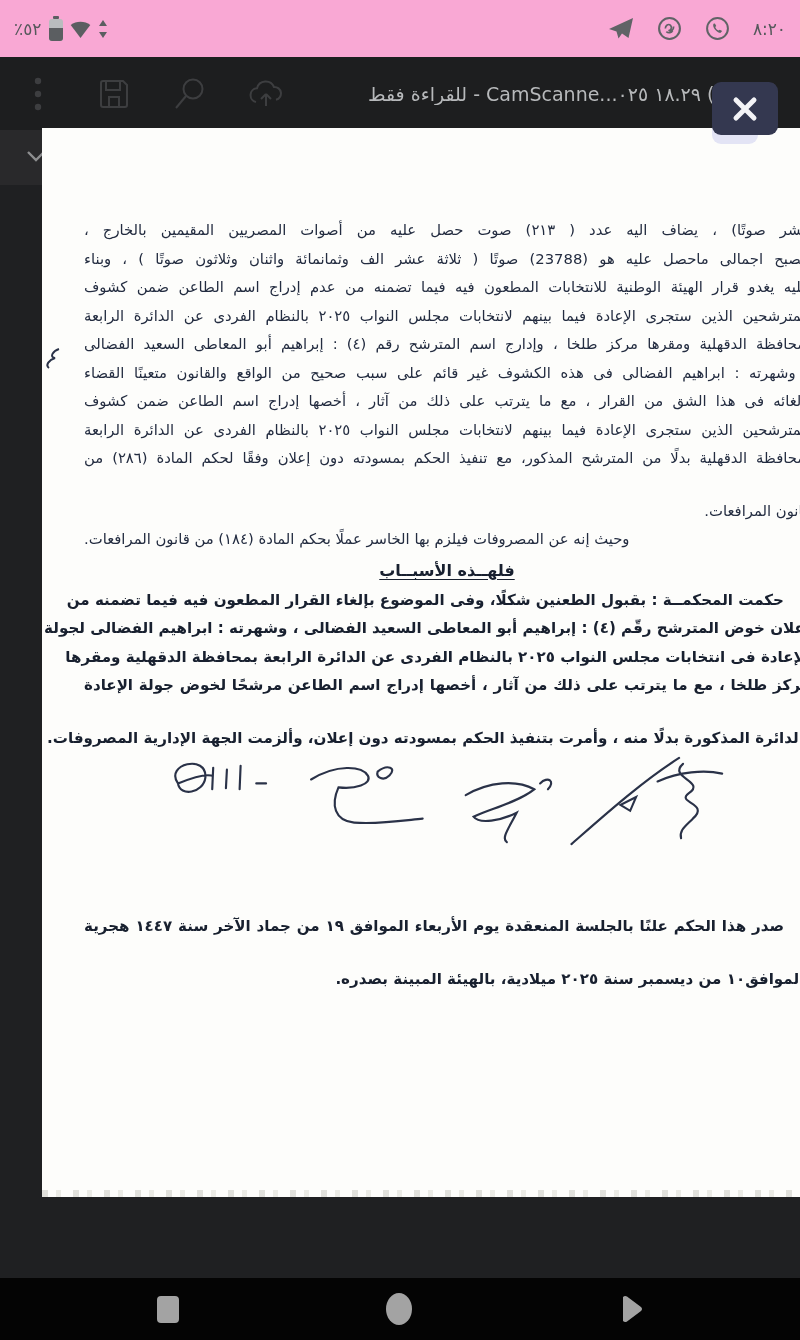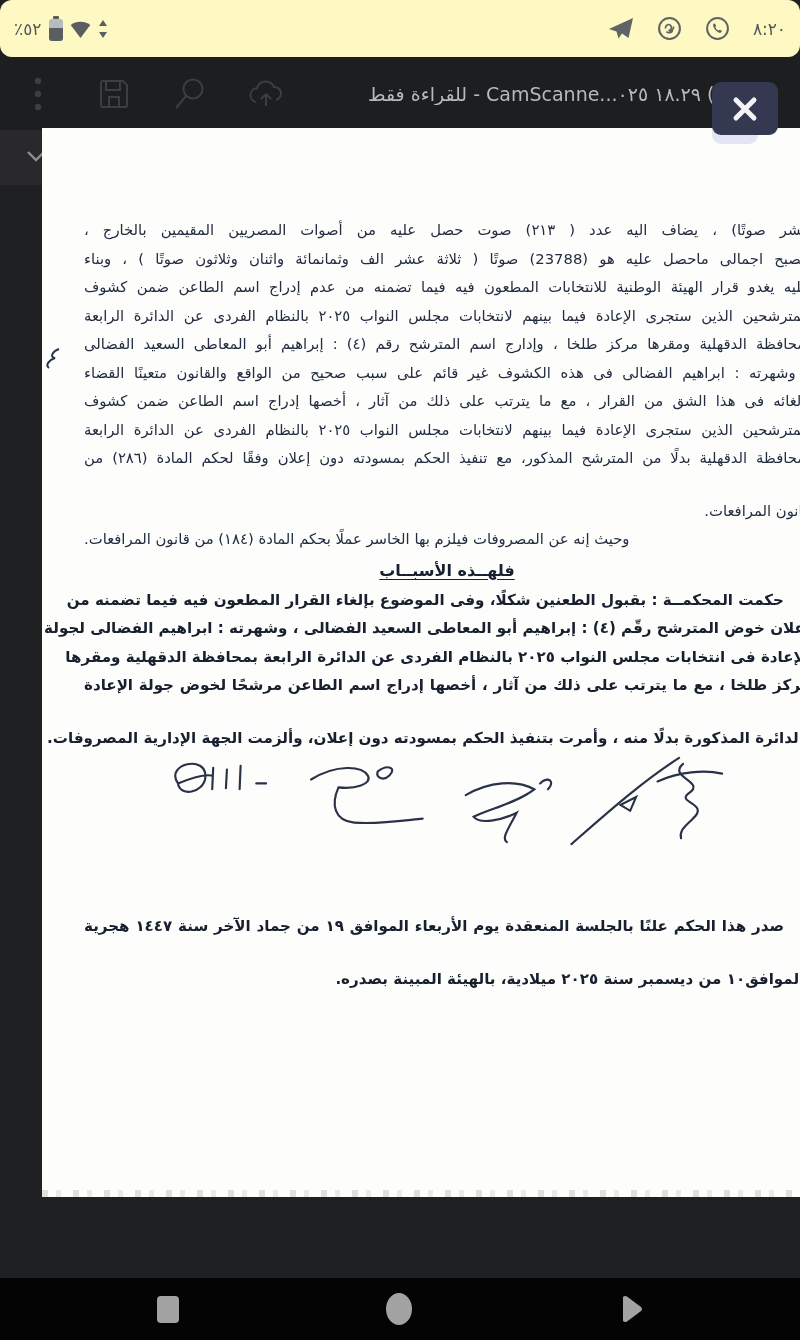--- a/index.html
+++ b/index.html
@@ -7,22 +7,22 @@
   body {
     font-family:"DejaVu Sans", sans-serif;
     background:#1f2022;
     position:relative;
     width:800px; height:1340px;
     overflow:hidden;
   }
   
   .statusbar {
     position:absolute; top:0; left:0; width:800px; height:57px;
-    background:#fef9c3; display:flex; align-items:center;
-    padding:0 14px; color:#5b5e61;border-radius:12px;
+    background:#f9a8d4; display:flex; align-items:center;
+    padding:0 14px; color:#5b5e61;
   }
   .sb-left { display:flex; align-items:center; gap:5px; }
   .sb-right { margin-left:auto; display:flex; align-items:center; gap:23px; }
   .sb-text { font-size:17px; letter-spacing:.5px; color:#55585b; }
   .battery { position:relative; width:14px; height:25px; margin-left:3px; }
   .battery .tip { position:absolute; top:0; left:4px; width:6px; height:3px; background:#5b5e61; border-radius:1px; }
   .battery .body { position:absolute; top:3px; left:0; width:14px; height:22px; border-radius:3px; background:#b9bcbe; overflow:hidden; }
   .battery .fill { position:absolute; bottom:0; left:0; width:100%; height:58%; background:#5b5e61; }
   
   .toolbar {

